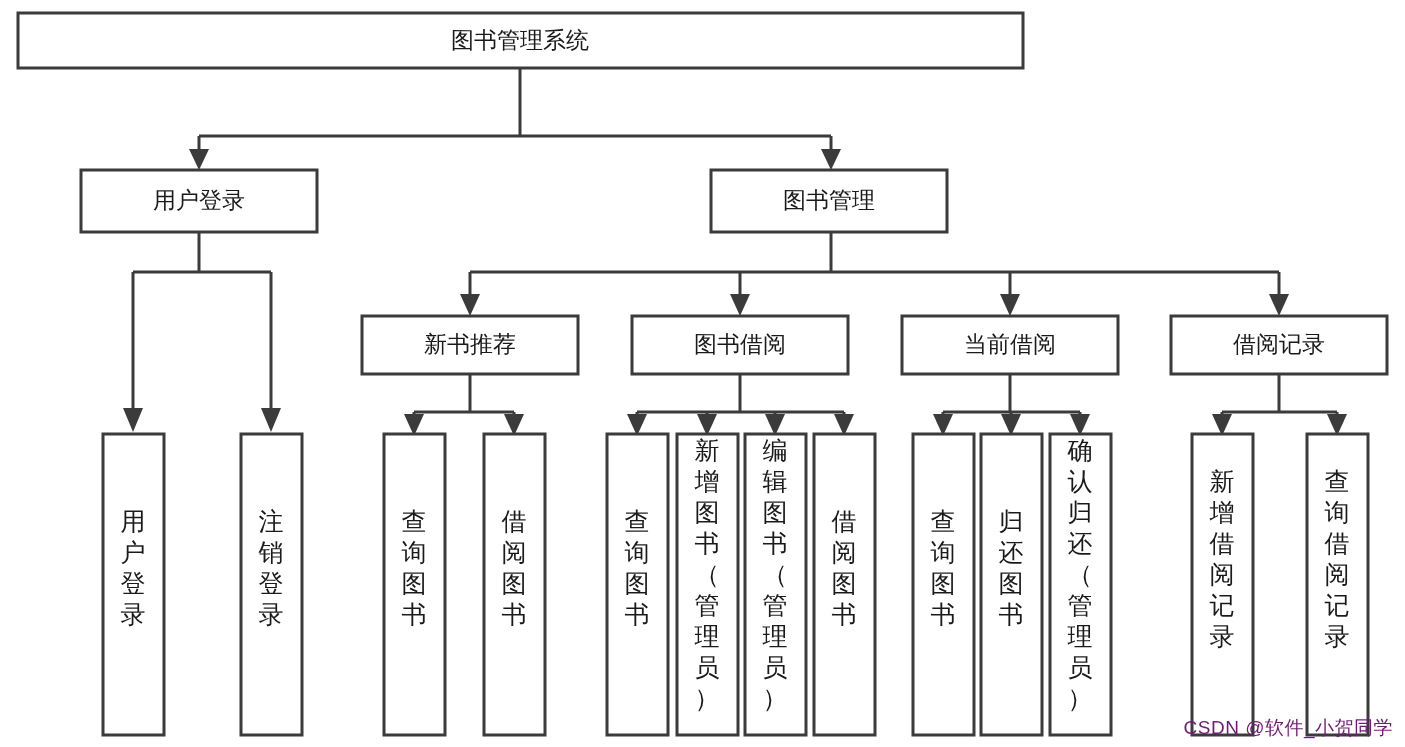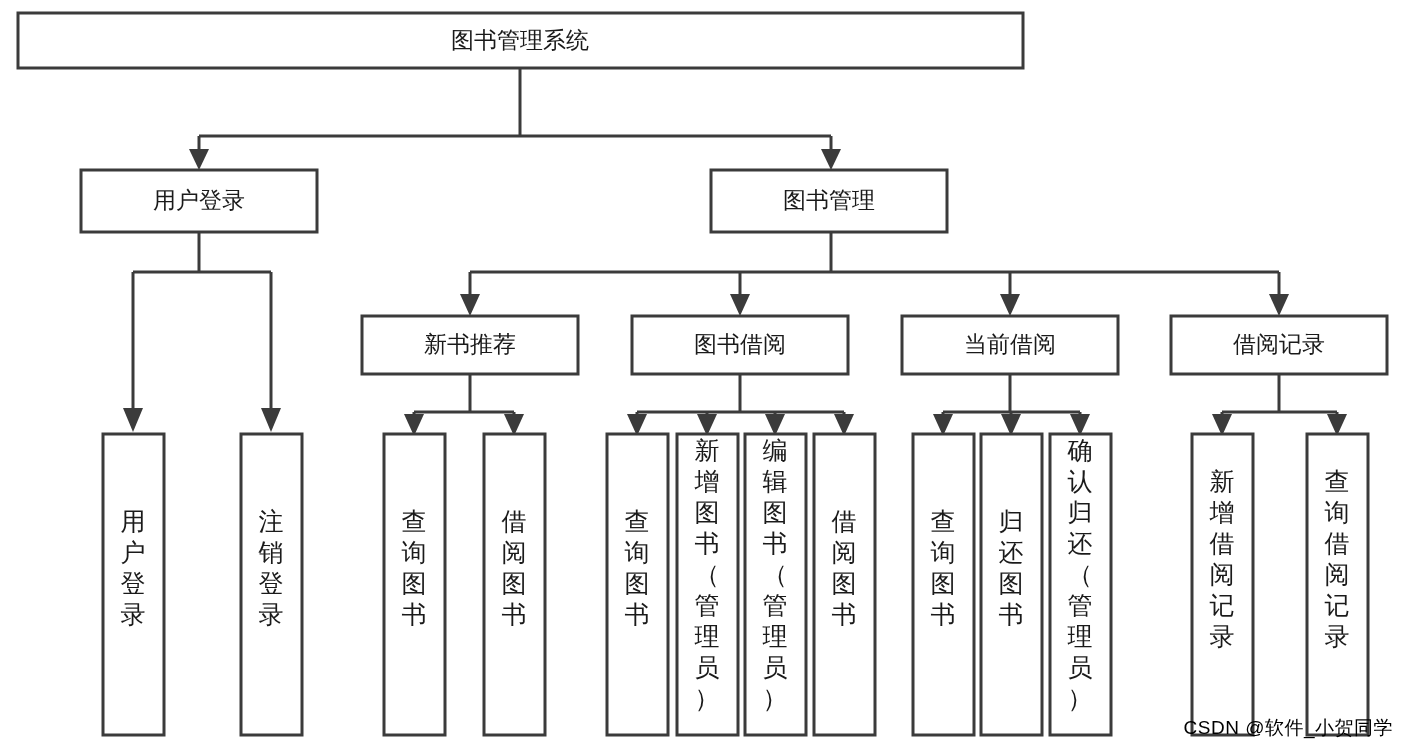--- a/index.html
+++ b/index.html
@@ -51,21 +51,21 @@
     font-family: "Liberation Sans", "DejaVu Sans", sans-serif;
     font-size: 25px;
     text-anchor: middle;
   }
   .watermark {
     position: absolute;
     right: 12px;
     bottom: 6px;
     font-family: "Liberation Sans", "DejaVu Sans", sans-serif;
     font-size: 19px;
-    color: #000000;
+    color: #701a75;
     letter-spacing: 0.5px;
     white-space: nowrap;
     pointer-events: none;
   }
 </style>
 </head>
 <body>
 
 <div id="diagram-root">
 

